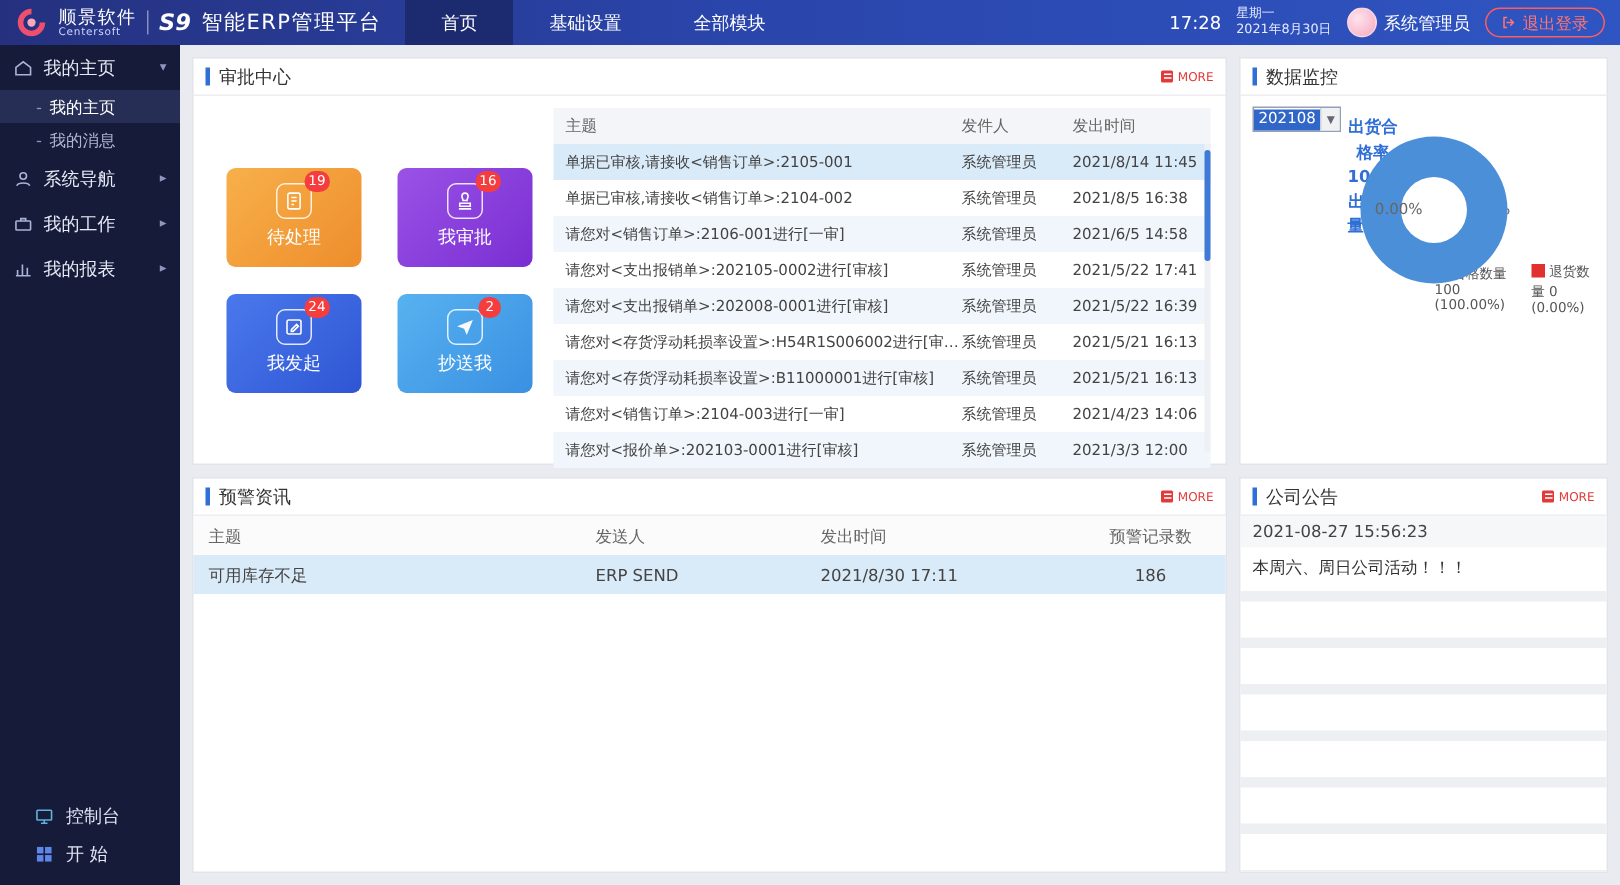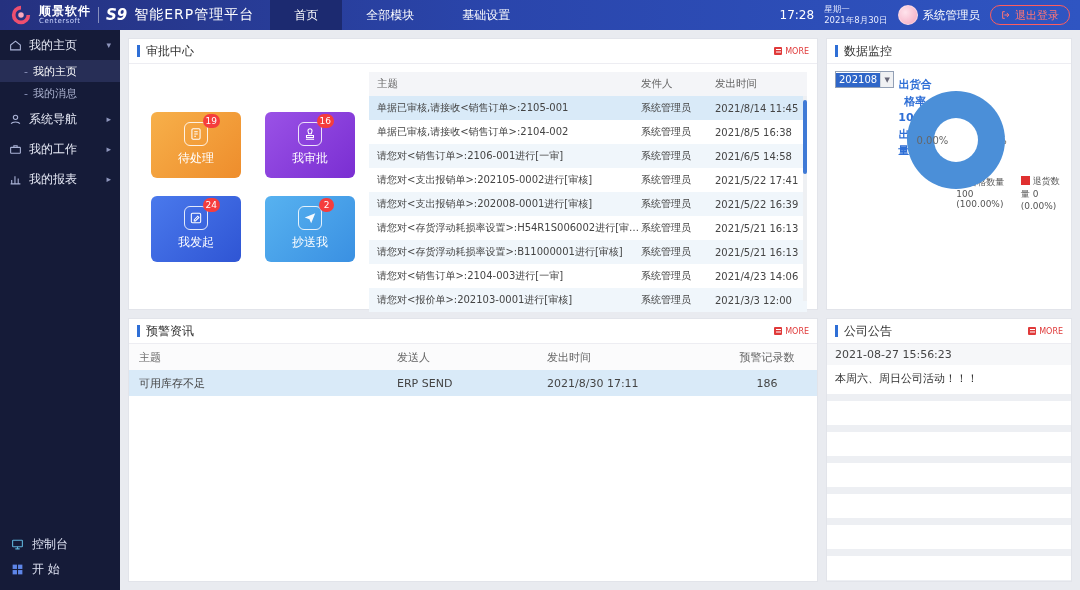--- a/index.html
+++ b/index.html
@@ -5,21 +5,21 @@
   * {box-sizing:border-box; margin:0; padding:0;}
   html,body {background:#dfe2e8;}
   body {font-family:"DejaVu Sans","Liberation Sans",sans-serif;}
   .app {position:relative; width:1080px; height:590px; background:#e9ebf0; overflow:hidden;}
 
   
   .topbar{position:absolute;top:0;left:0;right:0;height:30px;display:flex;align-items:center;
     background:linear-gradient(90deg,#25317f 0%,#2a45ab 45%,#2f55c2 100%);color:#fff;z-index:5;}
   .logo{display:flex;align-items:center;gap:7px;padding:0 10px;min-width:252px;}
   .brandtxt{line-height:1.05;}
-  .brandtxt .b1{font-size:12px;font-weight:bold;letter-spacing:1px;}
+  .brandtxt .b1{font-size:12px;font-weight:normal;letter-spacing:1px;}
   .brandtxt .b2{font-size:7px;color:#ccd6ff;letter-spacing:.5px;}
   .vline{width:1px;height:16px;background:rgba(255,255,255,.45);}
   .s9{font-size:15px;font-weight:bold;font-style:italic;}
   .apptitle{font-size:14px;letter-spacing:1px;}
   .topnav{display:flex;height:30px;margin-left:6px;}
   .nav-item{padding:0 24px;line-height:30px;font-size:12px;cursor:pointer;}
   .nav-item.active{background:#1c2a70;}
   .topright{margin-left:auto;display:flex;align-items:center;gap:10px;padding-right:10px;}
   .clock{font-size:12px;}
   .datebox{font-size:8.5px;line-height:1.35;color:#e8ecff;}
@@ -28,21 +28,21 @@
   .logout{display:flex;align-items:center;gap:4px;border:1px solid #ff5d5d;color:#ff7575;background:transparent;border-radius:12px;height:20px;padding:0 10px;font-size:11px;cursor:pointer;}
 
   
   .sidebar{position:absolute;top:30px;bottom:0;left:0;width:120px;background:#151b38;}
   .sgroup{display:flex;align-items:center;gap:7px;height:30px;padding:0 9px;font-size:12px;color:#e7eaf6;cursor:pointer;}
   .sgroup .chev{margin-left:auto;font-size:9px;color:#8e96bd;}
   .ssub{display:flex;align-items:center;height:22px;padding-left:24px;font-size:11px;color:#aeb5d2;cursor:pointer;}
   .ssub::before{content:"-";margin-right:5px;color:#8e96bd;}
   .ssub.active{background:#272e56;color:#fff;}
   .sbottom{position:absolute;bottom:8px;left:0;right:0;}
-  .sbrow{display:flex;align-items:center;gap:8px;padding:4px 11px;font-size:12px;color:#dfe3f3;cursor:pointer;}
+  .sbrow{display:flex;align-items:center;gap:8px;padding:4px 11px;font-size:12px;color:#dfe3f3;cursor:pointer;margin-left:12px;}
 
   
   .content{position:absolute;top:30px;left:120px;right:0;bottom:0;padding:8px;display:flex;gap:8px;}
   .leftcol{flex:1;display:flex;flex-direction:column;gap:8px;min-width:0;}
   .rightcol{width:246px;flex:none;display:flex;flex-direction:column;gap:8px;}
   .panel{background:#fff;border:1px solid #e2e4ea;display:flex;flex-direction:column;min-height:0;}
   .p-approval{height:272px;flex:none;}
   .p-warning{flex:1;}
   .p-monitor{height:272px;flex:none;}
   .p-announce{flex:1;}
@@ -121,22 +121,22 @@
       <div class="brandtxt">
         <div class="b1">顺景软件</div>
         <div class="b2">Centersoft</div>
       </div>
       <div class="vline"></div>
       <div class="s9">S9</div>
       <div class="apptitle">智能ERP管理平台</div>
     </div>
     <nav class="topnav">
       <div class="nav-item active">首页</div>
+      <div class="nav-item">基础设置</div>
       <div class="nav-item">全部模块</div>
-      <div class="nav-item">基础设置</div>
     </nav>
     <div class="topright">
       <span class="clock">17:28</span>
       <div class="datebox">
         <div>星期一</div>
         <div>2021年8月30日</div>
       </div>
       <div class="userbox">
         <span class="avatar"></span>
         <span>系统管理员</span>

